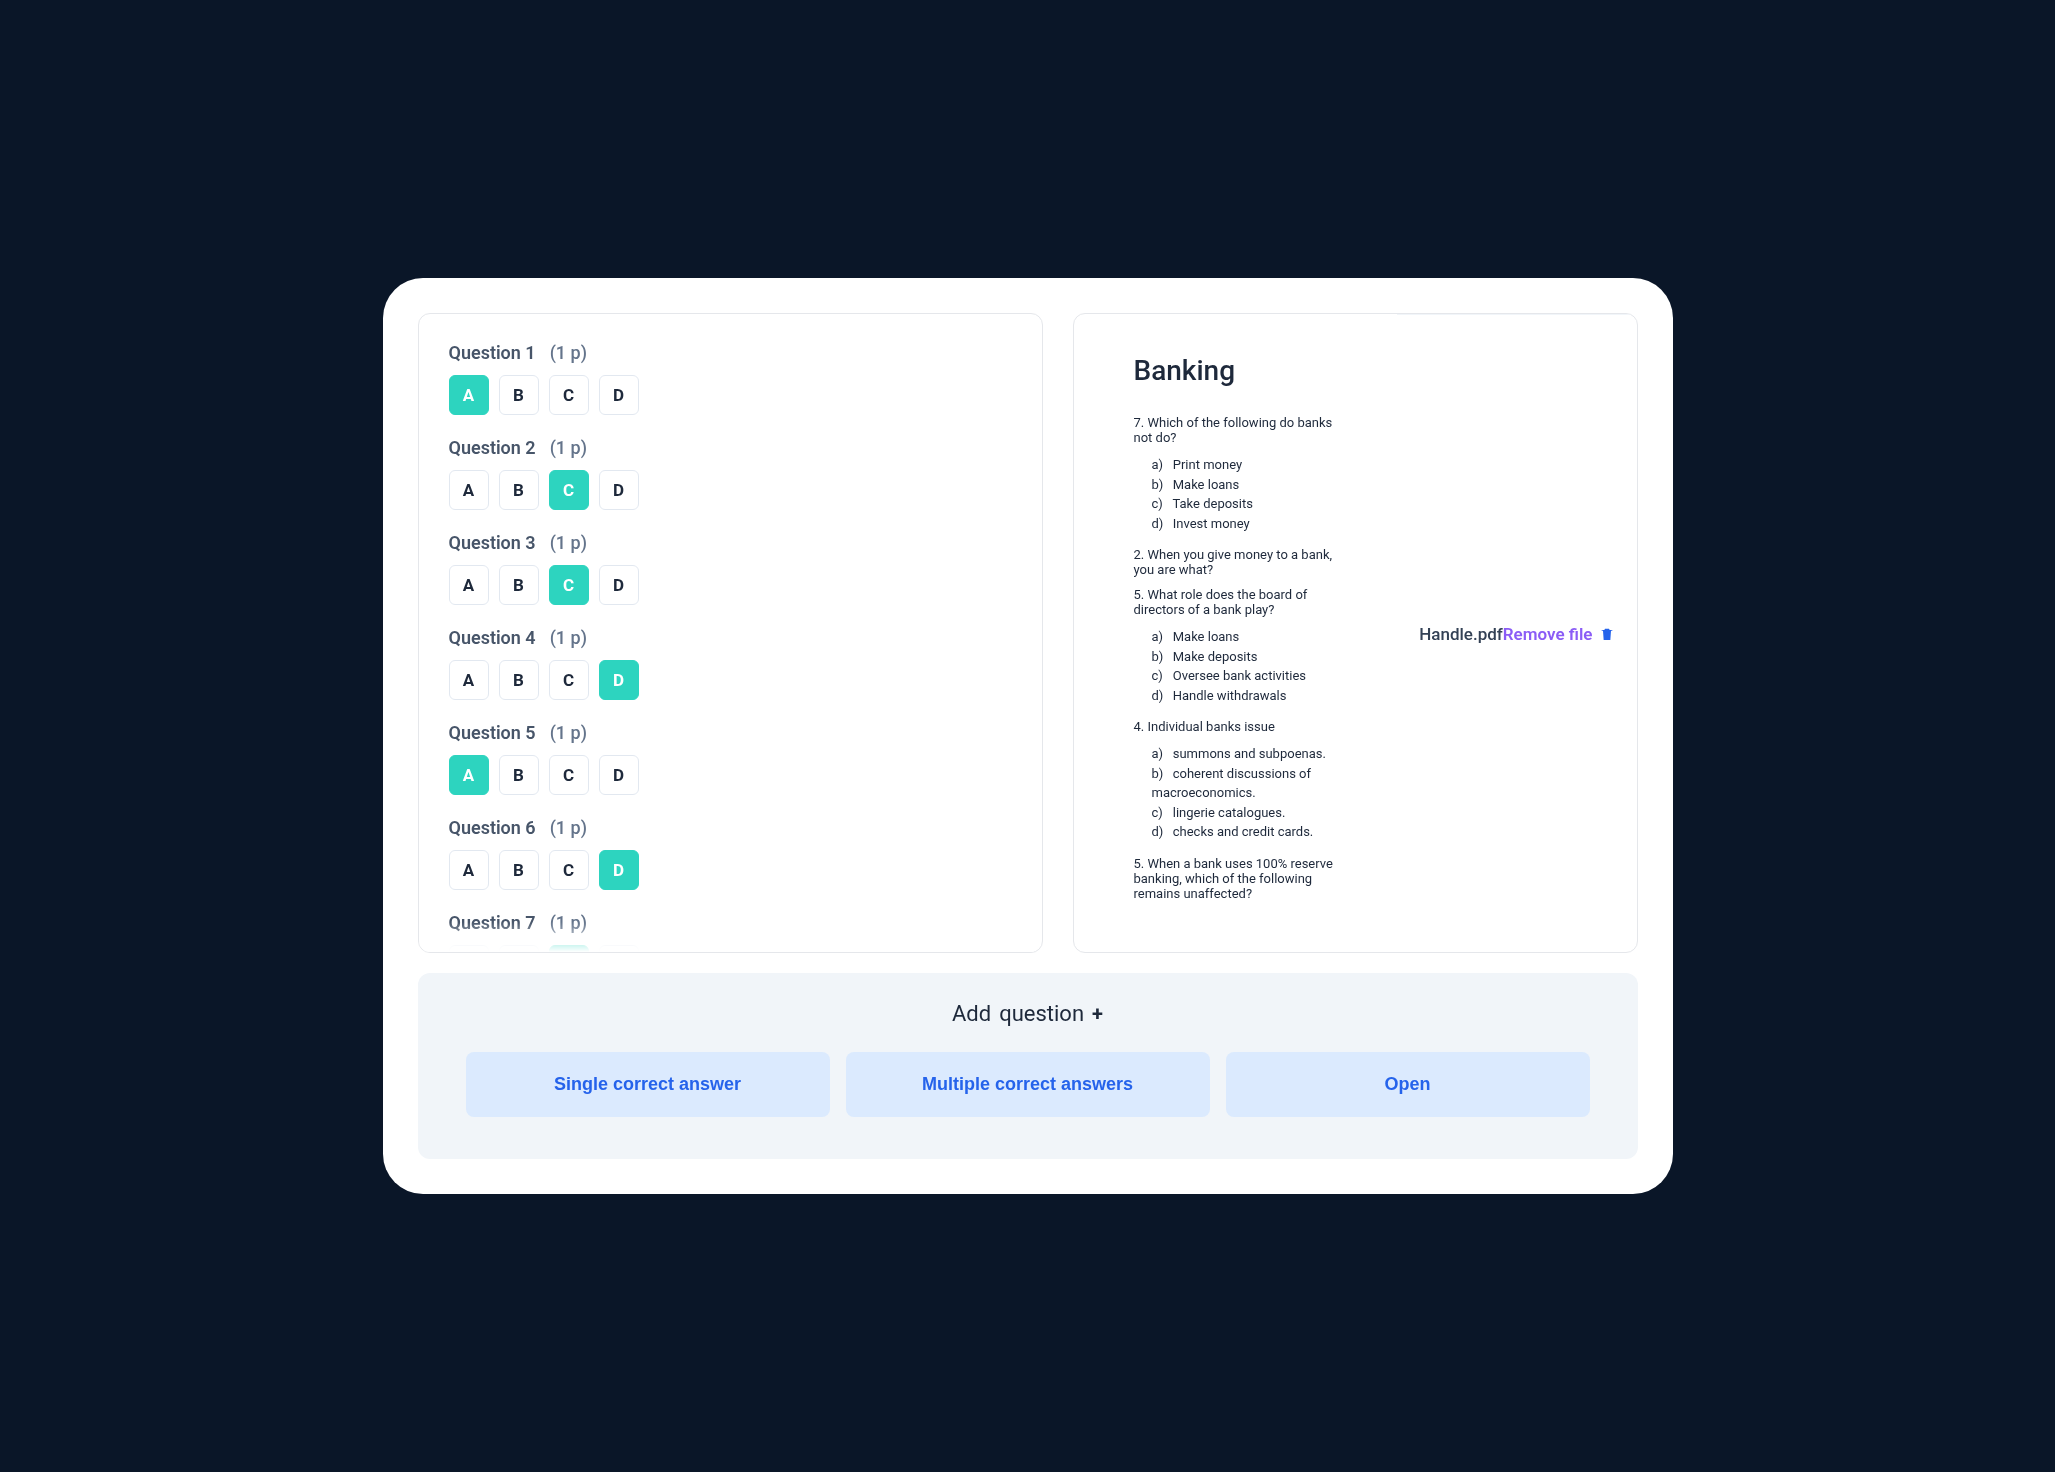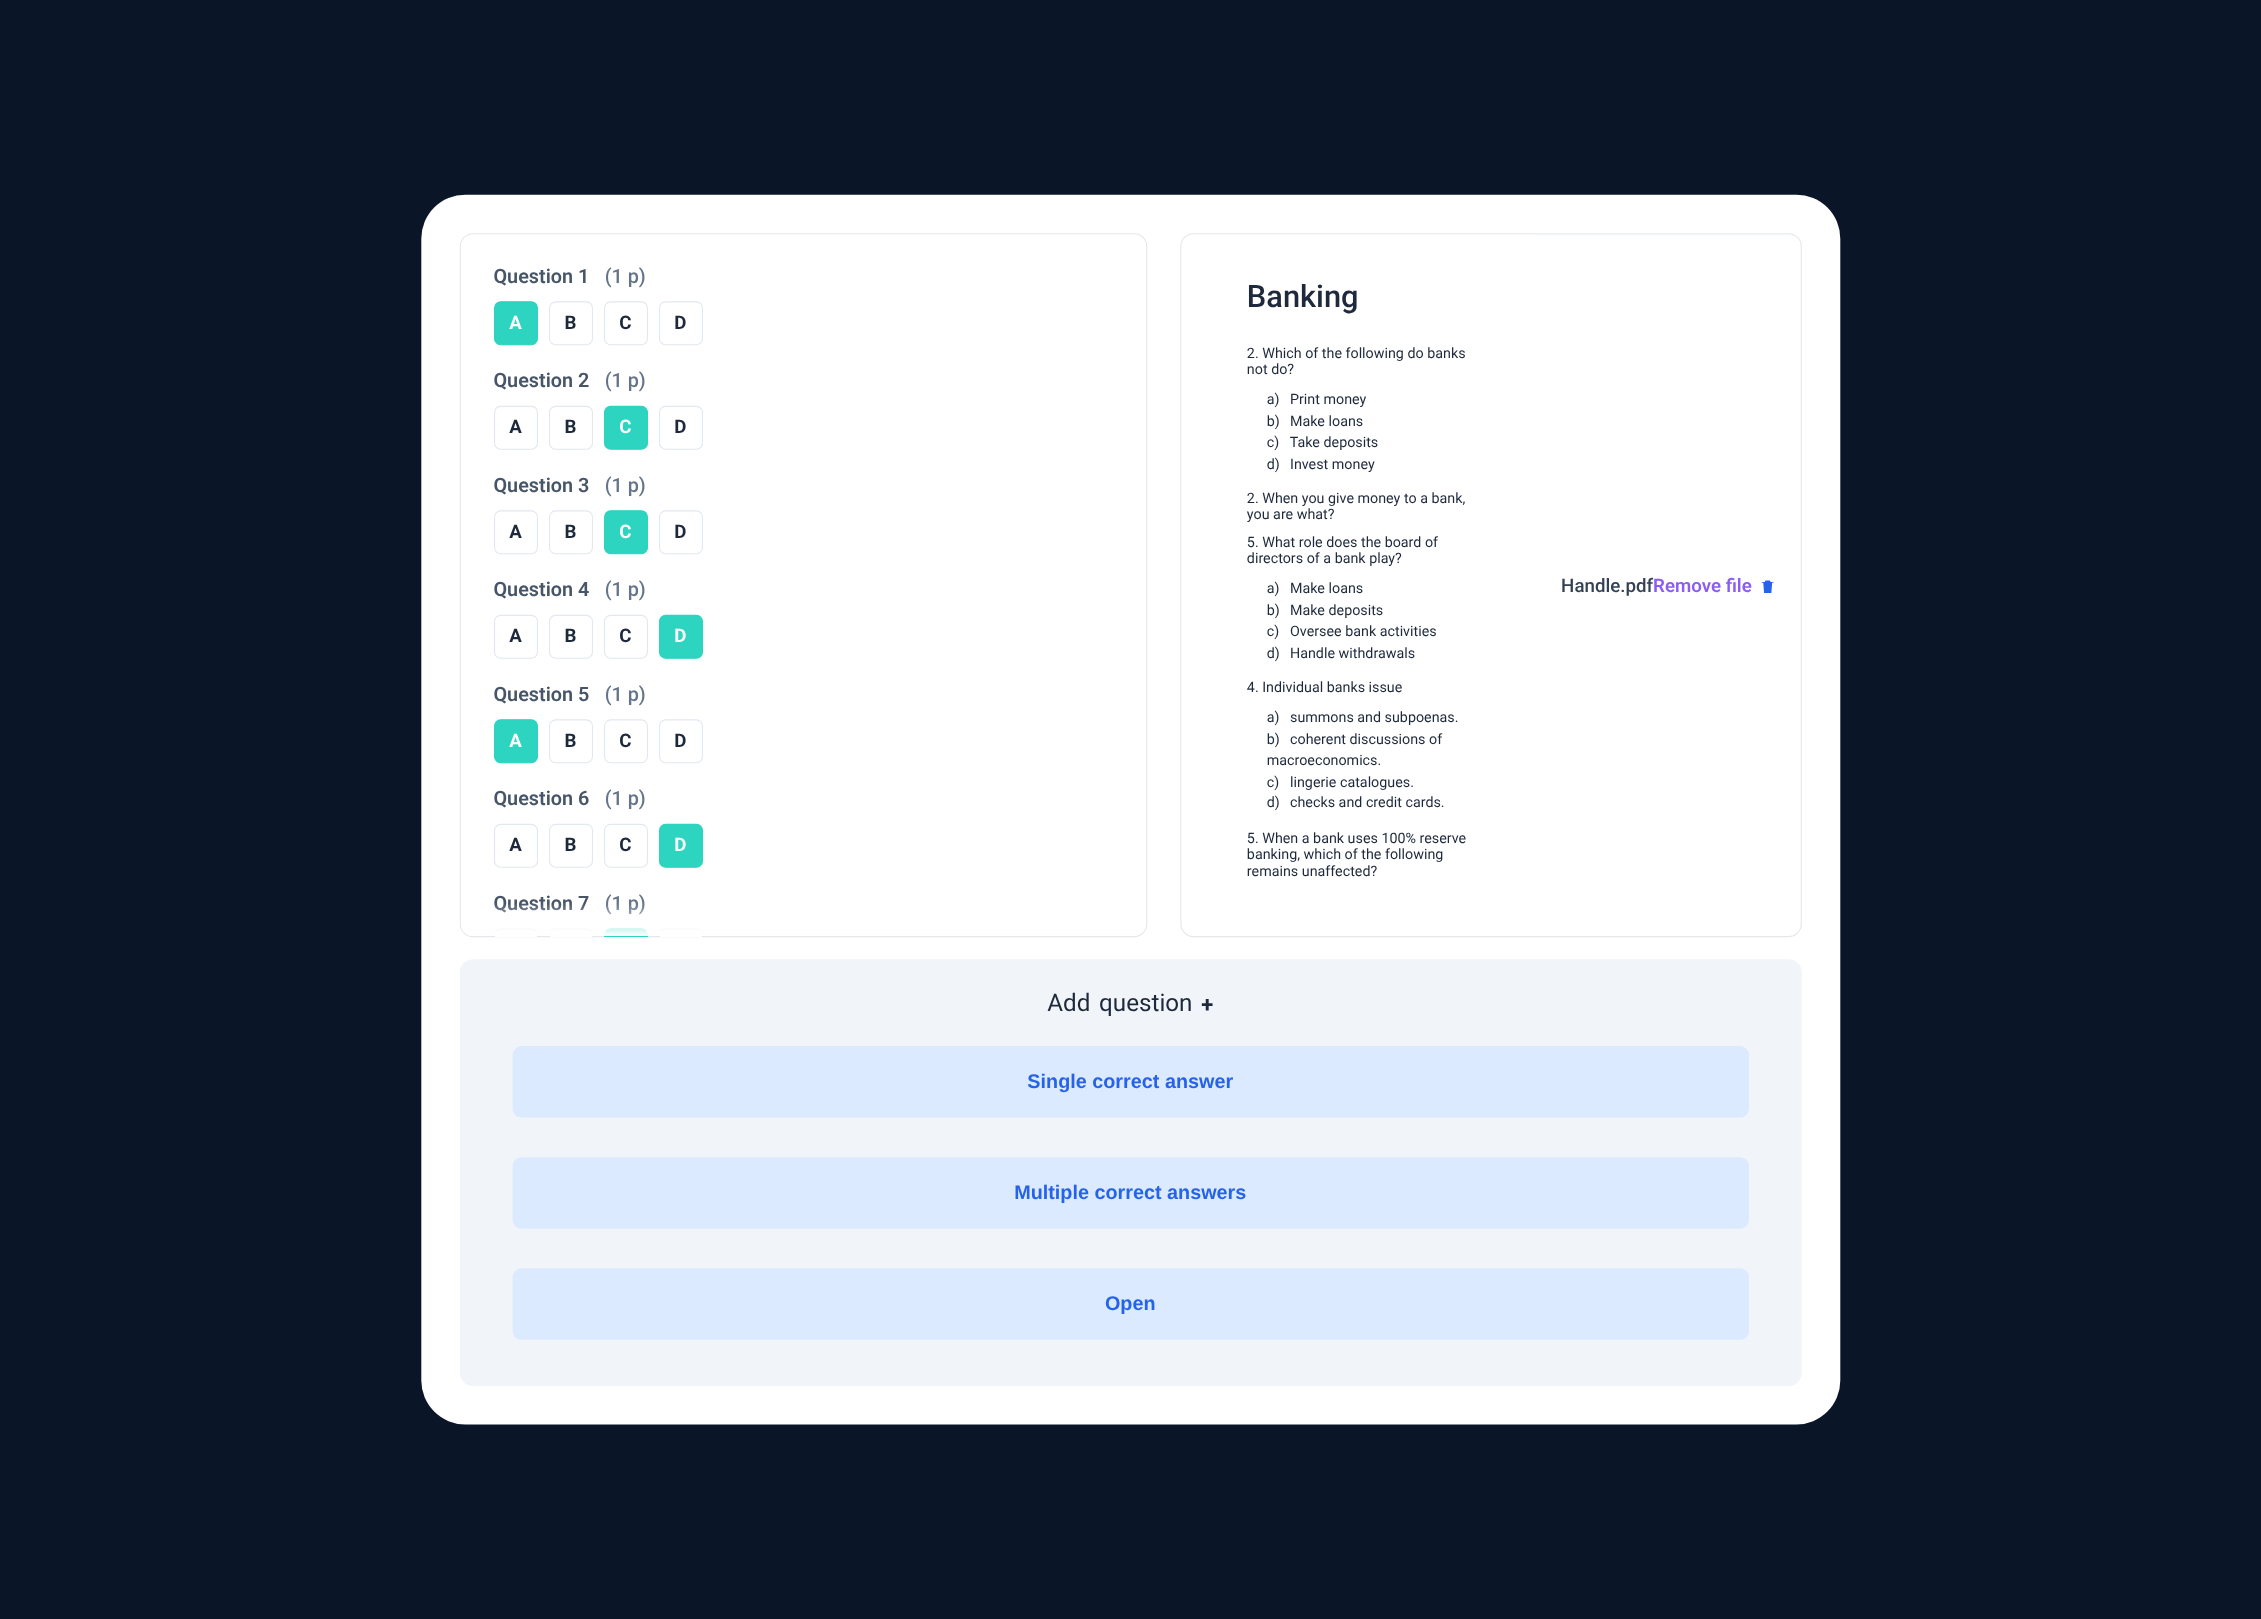--- a/index.html
+++ b/index.html
@@ -163,22 +163,21 @@
   justify-content: center;
   gap: 8px;
 }
 .add-question-header .bold { font-weight: 400; }
 .plus-icon {
   font-size: 20px;
   font-weight: 700;
 }
 .question-type-row {
   display: flex;
-  gap: 36px;
-  flex-direction: column;
+  gap: 16px;
 }
 .question-type-btn {
   flex: 1;
   background: #dbeafe;
   color: #2563eb;
   border: none;
   border-radius: 8px;
   padding: 22px 0;
   font-size: 18px;
   font-weight: 600;
@@ -285,21 +284,21 @@
             </div>
           </div>
         </div>
       <div class="fade-bottom"></div>
     </div>
 
     <div class="panel preview-panel">
       <div class="preview-content" id="preview-content">
         <div class="doc-title">Banking</div>
         <div id="doc-items">
-            <div class="doc-question">2. Which of the following do banks not do?</div>
+            <div class="doc-question">7. Which of the following do banks not do?</div>
             <ul class="doc-options">
               <li><span class="opt-letter">a)</span> Print money</li>
               <li><span class="opt-letter">b)</span> Make loans</li>
               <li><span class="opt-letter">c)</span> Take deposits</li>
               <li><span class="opt-letter">d)</span> Invest money</li>
             </ul>
             <div class="doc-question">2. When you give money to a bank, you are what?</div>
             <div class="doc-question">5. What role does the board of directors of a bank play?</div>
             <ul class="doc-options">
               <li><span class="opt-letter">a)</span> Make loans</li>

